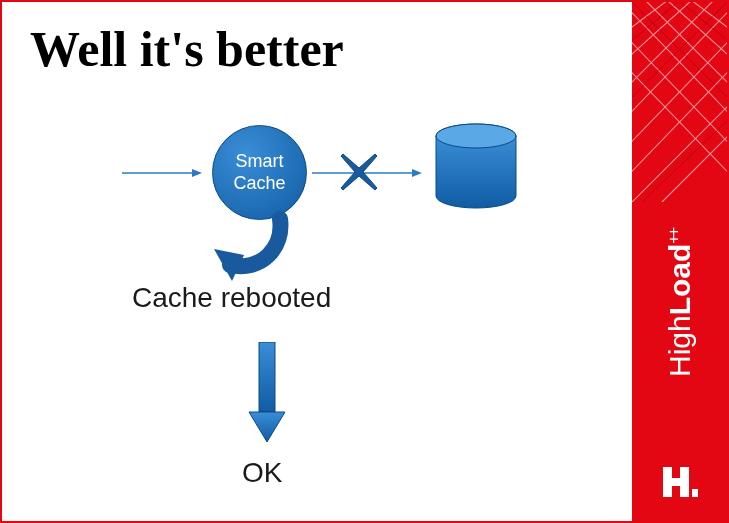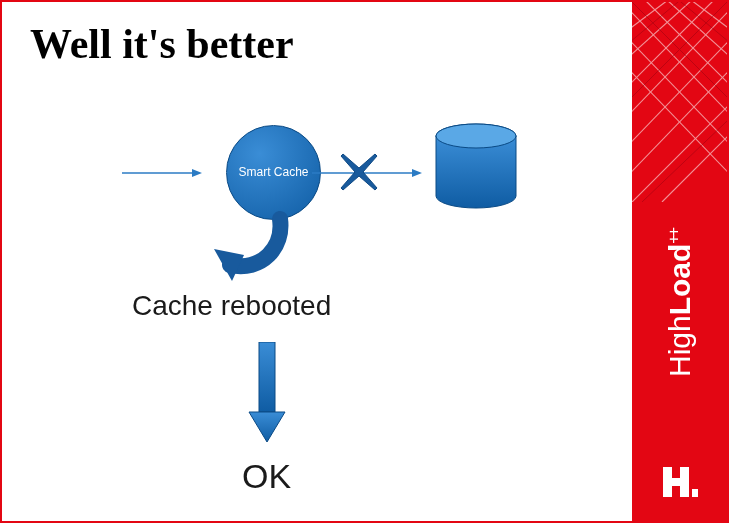--- a/index.html
+++ b/index.html
@@ -32,21 +32,21 @@
     width: 95px;
     height: 519px;
     background: #e30613;
   }
   .title {
     position: absolute;
     left: 28px;
     top: 18px;
     font-family: Georgia, "Times New Roman", serif;
     font-weight: bold;
-    font-size: 42px;
+    font-size: 50px;
     color: #000;
   }
   .app-box {
     position: absolute;
     left: 35px;
     top: 135px;
     width: 72px;
     height: 72px;
     background: linear-gradient(to bottom, #2b7bc4, #0f5ca3);
     border: 1px solid #0a4a85;
@@ -58,33 +58,33 @@
   }
   .arrow1 {
     position: absolute;
     left: 120px;
     top: 166px;
     width: 80px;
     height: 10px;
   }
   .cache-circle {
     position: absolute;
-    left: 224px;
+    left: 210px;
     top: 123px;
     width: 95px;
     height: 95px;
     border-radius: 50%;
     background: radial-gradient(circle at 35% 30%, #3a8dd6, #0f5ca3);
     border: 1px solid #0a4a85;
     display: flex;
     align-items: center;
     justify-content: center;
     text-align: center;
     color: #fff;
-    font-size: 12px;
+    font-size: 18px;
     line-height: 1.2;
   }
   .cross {
     position: absolute;
     left: 335px;
     top: 148px;
     width: 44px;
     height: 44px;
   }
   .arrow2 {
@@ -120,34 +120,33 @@
     top: 205px;
     width: 100px;
     height: 80px;
   }
   .cache-rebooted {
     position: absolute;
     left: 130px;
     top: 280px;
     font-size: 28px;
     color: #1a1a1a;
-    margin-top: 8px;
   }
   .down-arrow {
     position: absolute;
     left: 245px;
     top: 340px;
     width: 40px;
     height: 100px;
   }
   .ok-text {
     position: absolute;
     left: 240px;
     top: 455px;
-    font-size: 34px;
+    font-size: 28px;
     color: #1a1a1a;
   }
   .sidebar-logo {
     position: absolute;
     bottom: 14px;
     left: 0;
     width: 95px;
     text-align: center;
   }
   .sidebar-brand {

